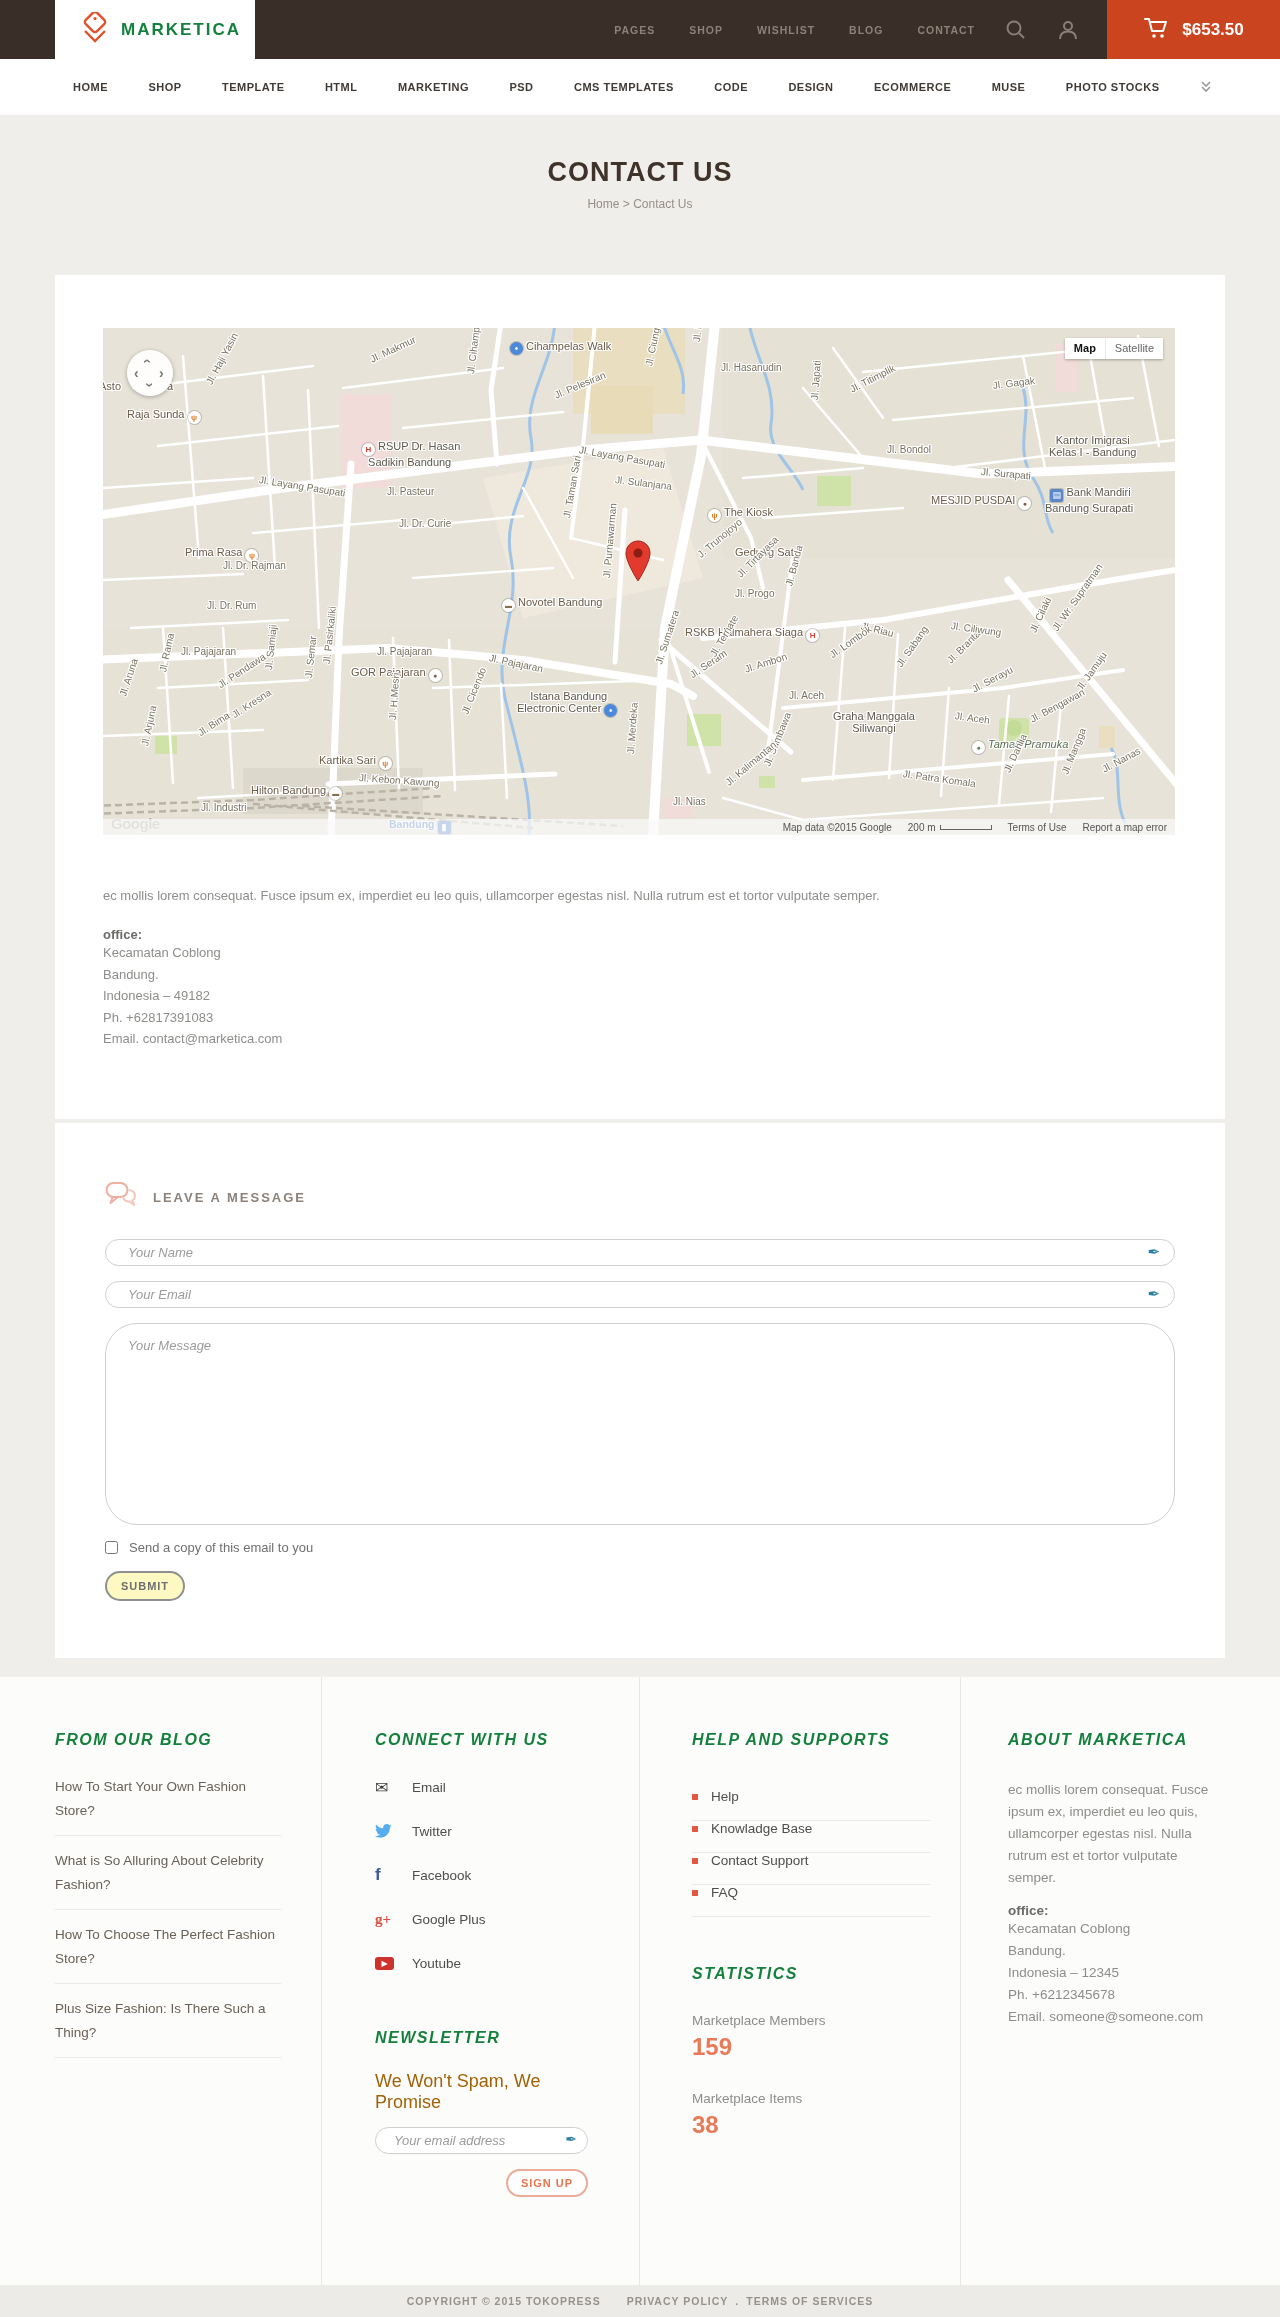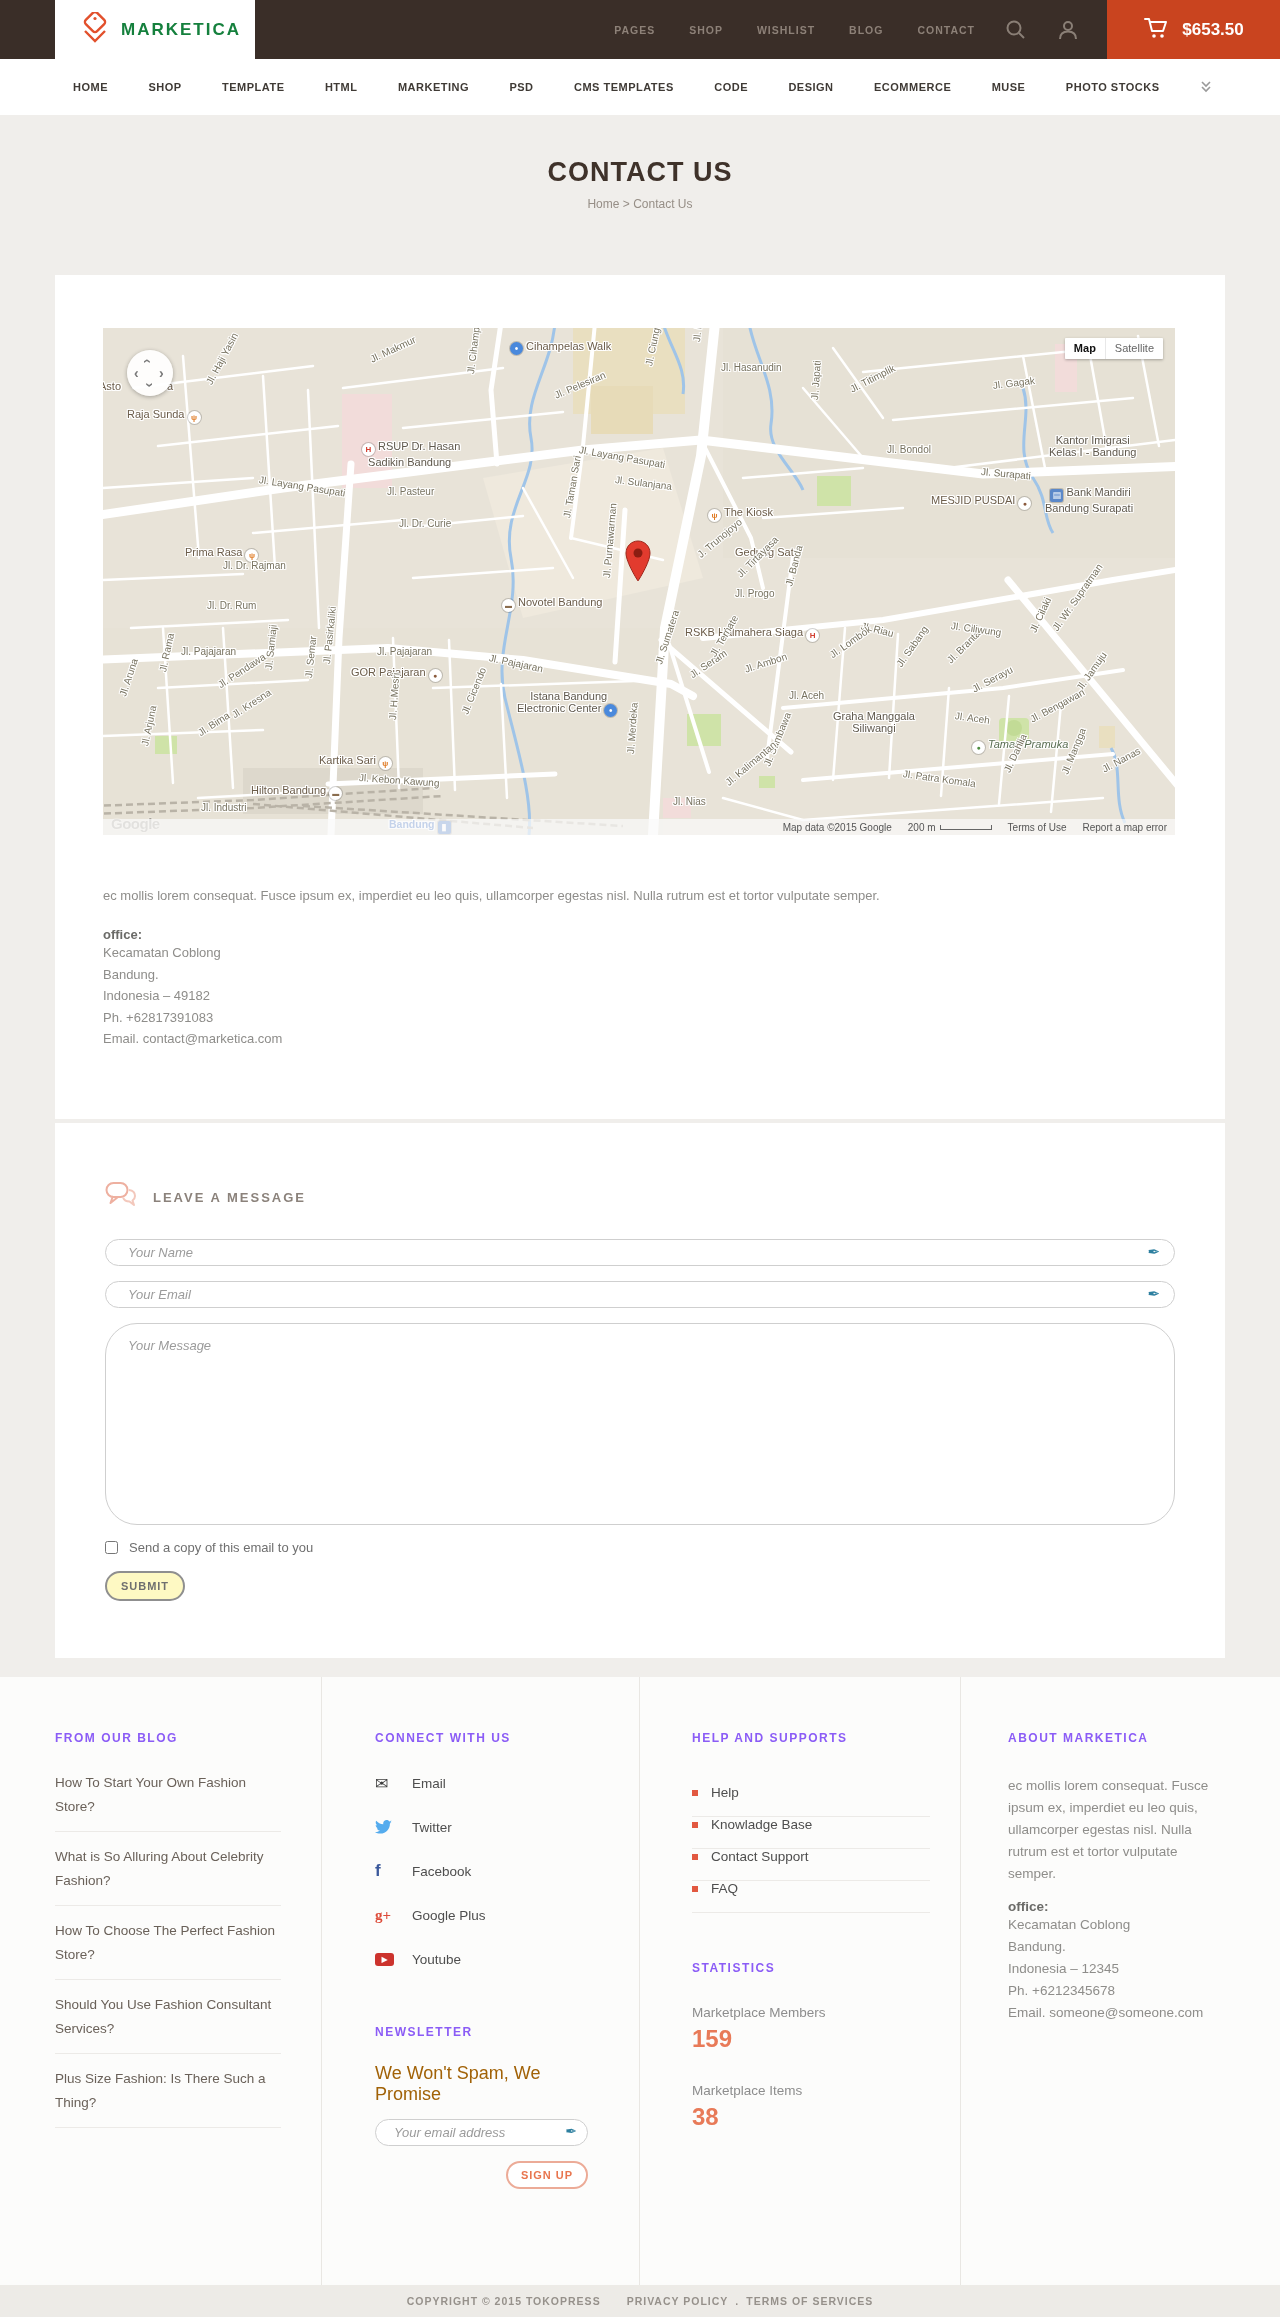--- a/index.html
+++ b/index.html
@@ -103,21 +103,21 @@
     border-radius:16px; font-size:11px; font-weight:bold; letter-spacing:1px; color:#6f6f6f; cursor:pointer;
     font-family:"Liberation Sans",sans-serif; }
 
   
   .footer { height:608px; background:#fcfcfb; display:flex; }
   .fcol { padding-top:54px; }
   .fcol1 { width:322px; padding-left:55px; padding-right:40px; border-right:1px solid #e9e7e3; }
   .fcol2 { width:318px; padding-left:53px; padding-right:30px; border-right:1px solid #e9e7e3; }
   .fcol3 { width:321px; padding-left:52px; padding-right:30px; border-right:1px solid #e9e7e3; }
   .fcol4 { flex:1; padding-left:47px; padding-right:62px; }
-  .fhead { margin:0; font-size:12px; font-weight:bold; letter-spacing:1.5px; color:#8b5cf6; }
+  .fhead { margin:0; font-size:16px; font-weight:bold; letter-spacing:1.5px; color:#15803d;font-style:italic; }
   .blog-list { list-style:none; margin:26px 0 0; padding:0; }
   .blog-list li { font-size:13.5px; line-height:24px; color:#6a6159; padding-bottom:12px;
     border-bottom:1px solid #eceae7; margin-bottom:13px; cursor:pointer; }
   .social-list { margin-top:26px; }
   .social-row { display:flex; align-items:center; height:24px; margin-bottom:20px; cursor:pointer; }
   .sicon { width:22px; display:flex; justify-content:flex-start; align-items:center; }
   .slabel { margin-left:15px; font-size:13.5px; color:#4e4e4e; }
   .icon-email { font-size:16px; color:#3c3c3c; font-style:normal; }
   .icon-fb { font-size:17px; font-weight:bold; color:#3a589b; }
   .icon-gp { font-size:15px; font-weight:bold; color:#dd4b39; font-family:"Liberation Serif",serif; }
@@ -482,21 +482,20 @@
 </div>
 
 <div class="footer">
 
   <div class="fcol fcol1">
     <h3 class="fhead">FROM OUR BLOG</h3>
     <ul class="blog-list">
       <li>How To Start Your Own Fashion Store?</li>
       <li>What is So Alluring About Celebrity Fashion?</li>
       <li>How To Choose The Perfect Fashion Store?</li>
-      <li>Should You Use Fashion Consultant Services?</li>
       <li>Plus Size Fashion: Is There Such a Thing?</li>
     </ul>
   </div>
 
   <div class="fcol fcol2">
     <h3 class="fhead">CONNECT WITH US</h3>
     <div class="social-list">
       <div class="social-row">
         <span class="sicon icon-email">✉</span>
         <span class="slabel">Email</span>

